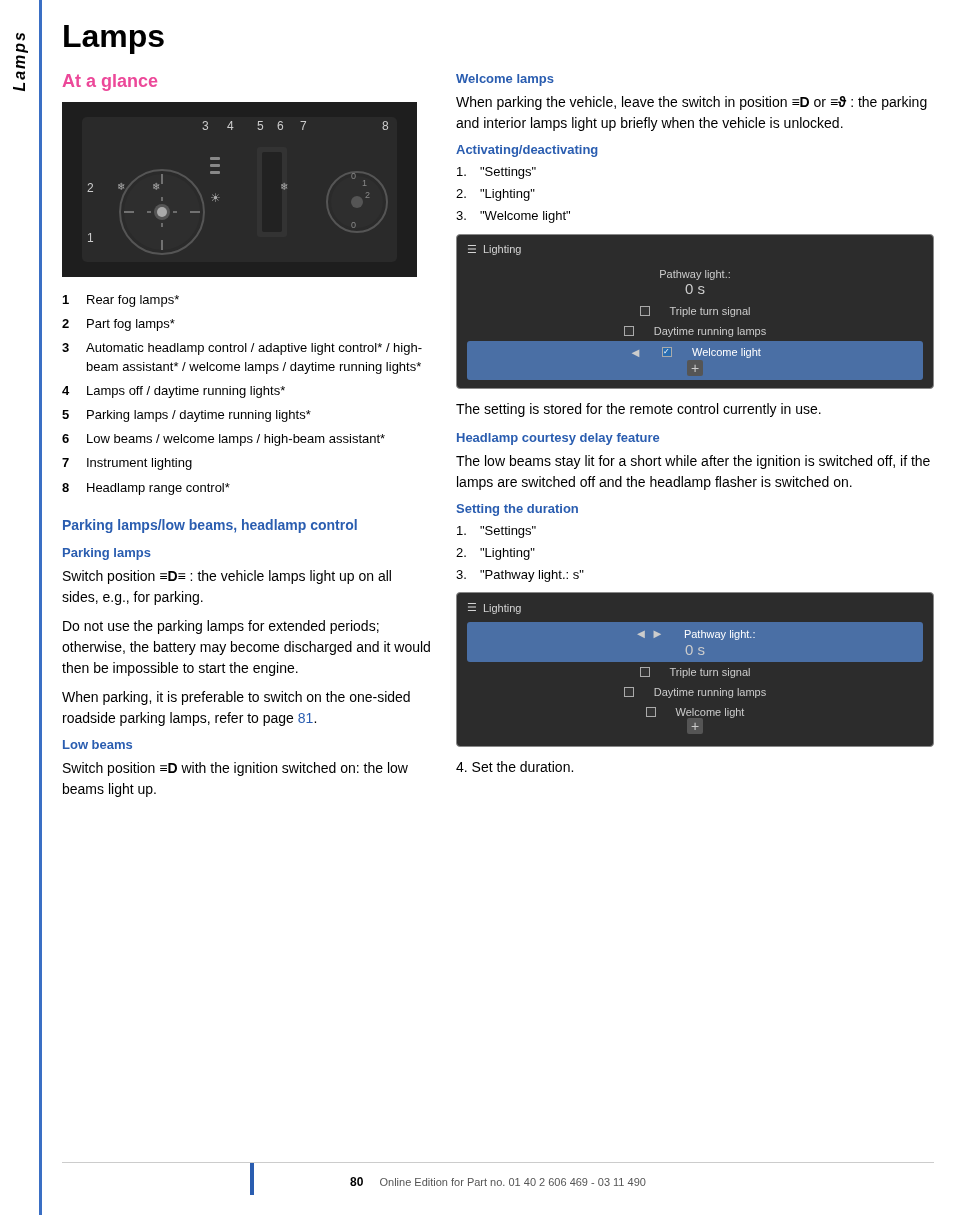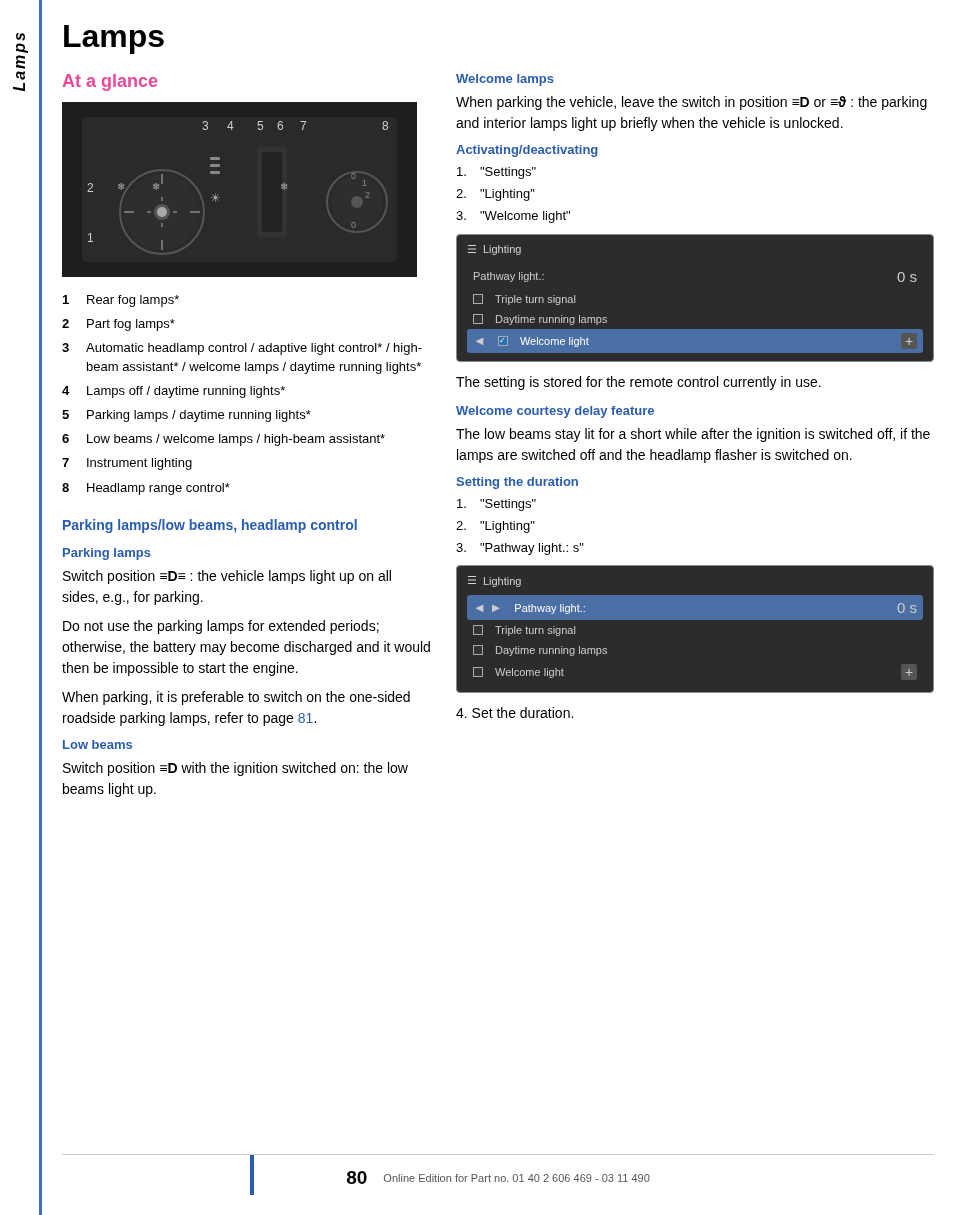--- a/index.html
+++ b/index.html
@@ -160,32 +160,33 @@
       gap: 6px;
     }
 
     .lighting-row {
       display: flex;
       align-items: center;
       justify-content: space-between;
       padding: 4px 6px;
       font-size: 11px;
       color: #ccc;
+      flex-direction: column;
     }
 
     .lighting-row.highlighted {
       background: #4a6fa5;
       color: #fff;
       border-radius: 3px;
     }
 
     .lighting-row-left {
       display: flex;
       align-items: center;
-      gap: 12px;
+      gap: 20px;
     }
 
     .checkbox {
       width: 10px;
       height: 10px;
       border: 1px solid #aaa;
       background: #333;
       display: inline-block;
     }
     .checkbox-check {
@@ -232,21 +233,21 @@
       display: flex;
       align-items: center;
       justify-content: center;
       padding: 12px 0 6px 0;
       border-top: 1px solid #ccc;
       margin-top: 16px;
       position: relative;
     }
 
     .page-num {
-      font-size: 19px;
+      font-size: 12px;
       font-weight: bold;
       margin-right: 16px;
       text-align: right;
     }
 
     .footer-text {
       font-size: 11px;
       color: #555;
     }
 
@@ -438,21 +439,21 @@
               <span class="nav-arrows">◄</span>
               <span class="checkbox-check"></span>
               <span>Welcome light</span>
             </div>
             <span class="plus-btn">+</span>
           </div>
         </div>
 
         <p>The setting is stored for the remote control currently in use.</p>
 
-        <h3 class="sub-heading" style="margin-top:10px;">Welcome courtesy delay feature</h3>
+        <h3 class="sub-heading" style="margin-top:10px;">Headlamp courtesy delay feature</h3>
         <p>The low beams stay lit for a short while after the ignition is switched off, if the lamps are switched off and the headlamp flasher is switched on.</p>
 
         <h3 class="sub-heading" style="margin-top:8px;">Setting the duration</h3>
         <ol class="numbered-list">
           <li>
               <span class="n">1.</span>
               <span>"Settings"</span>
             </li>
           <li>
               <span class="n">2.</span>

